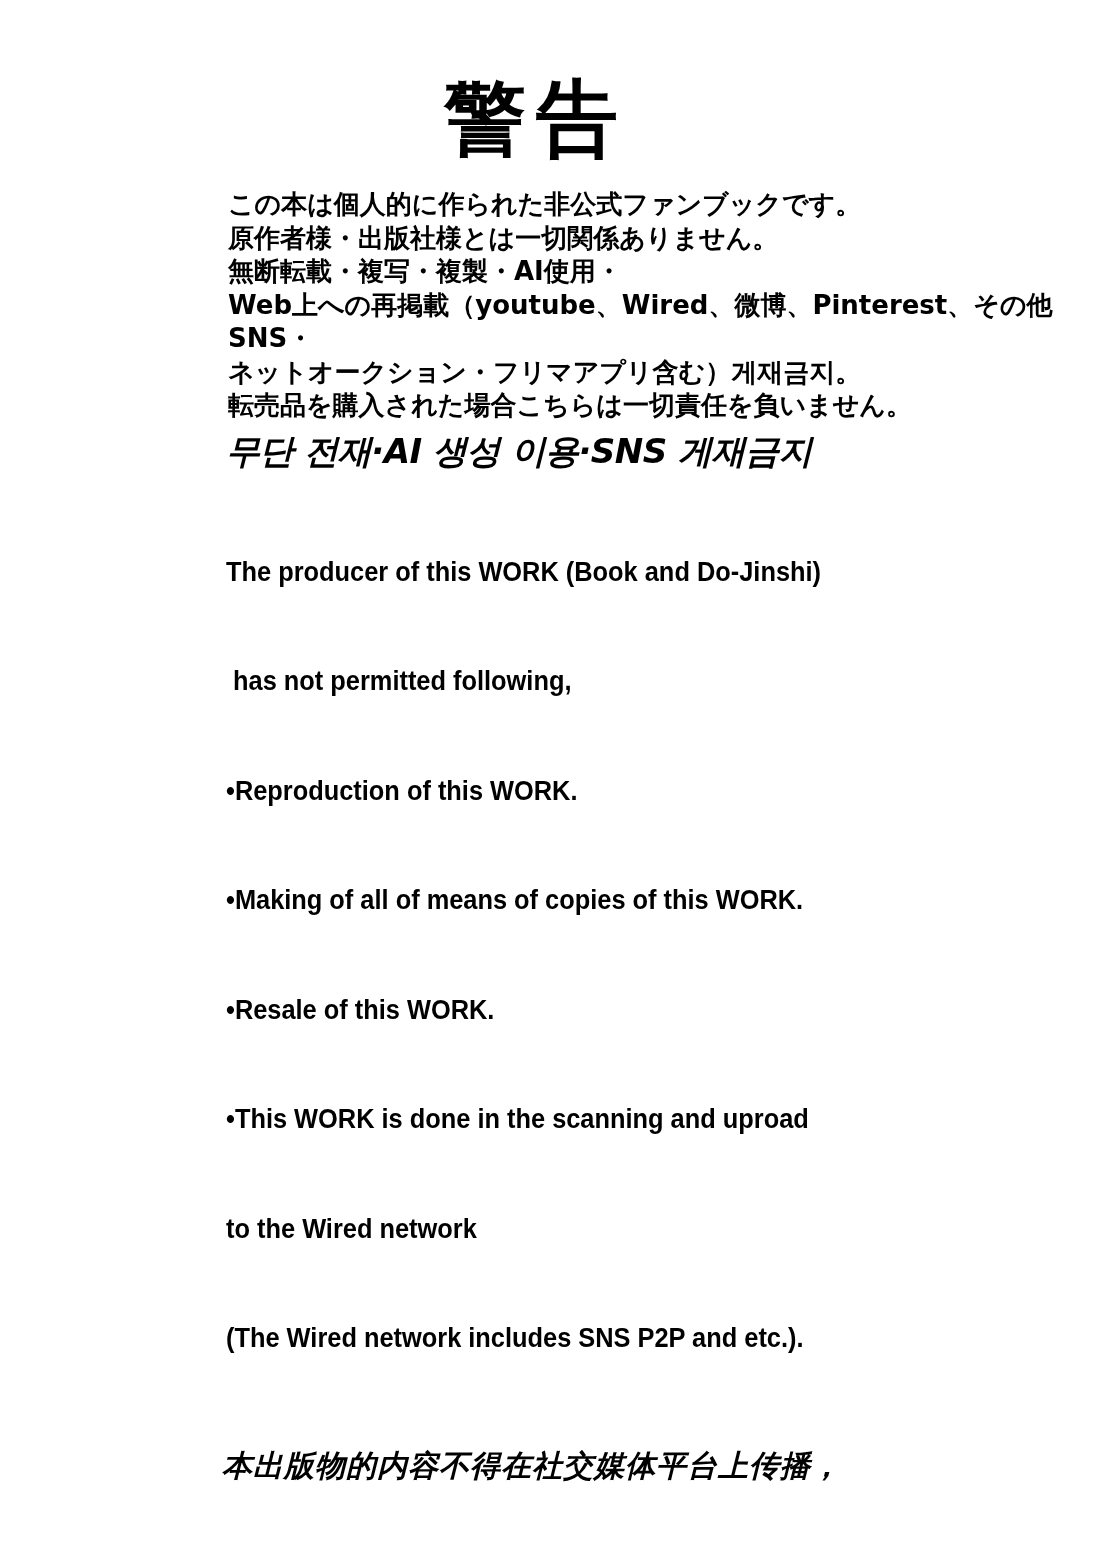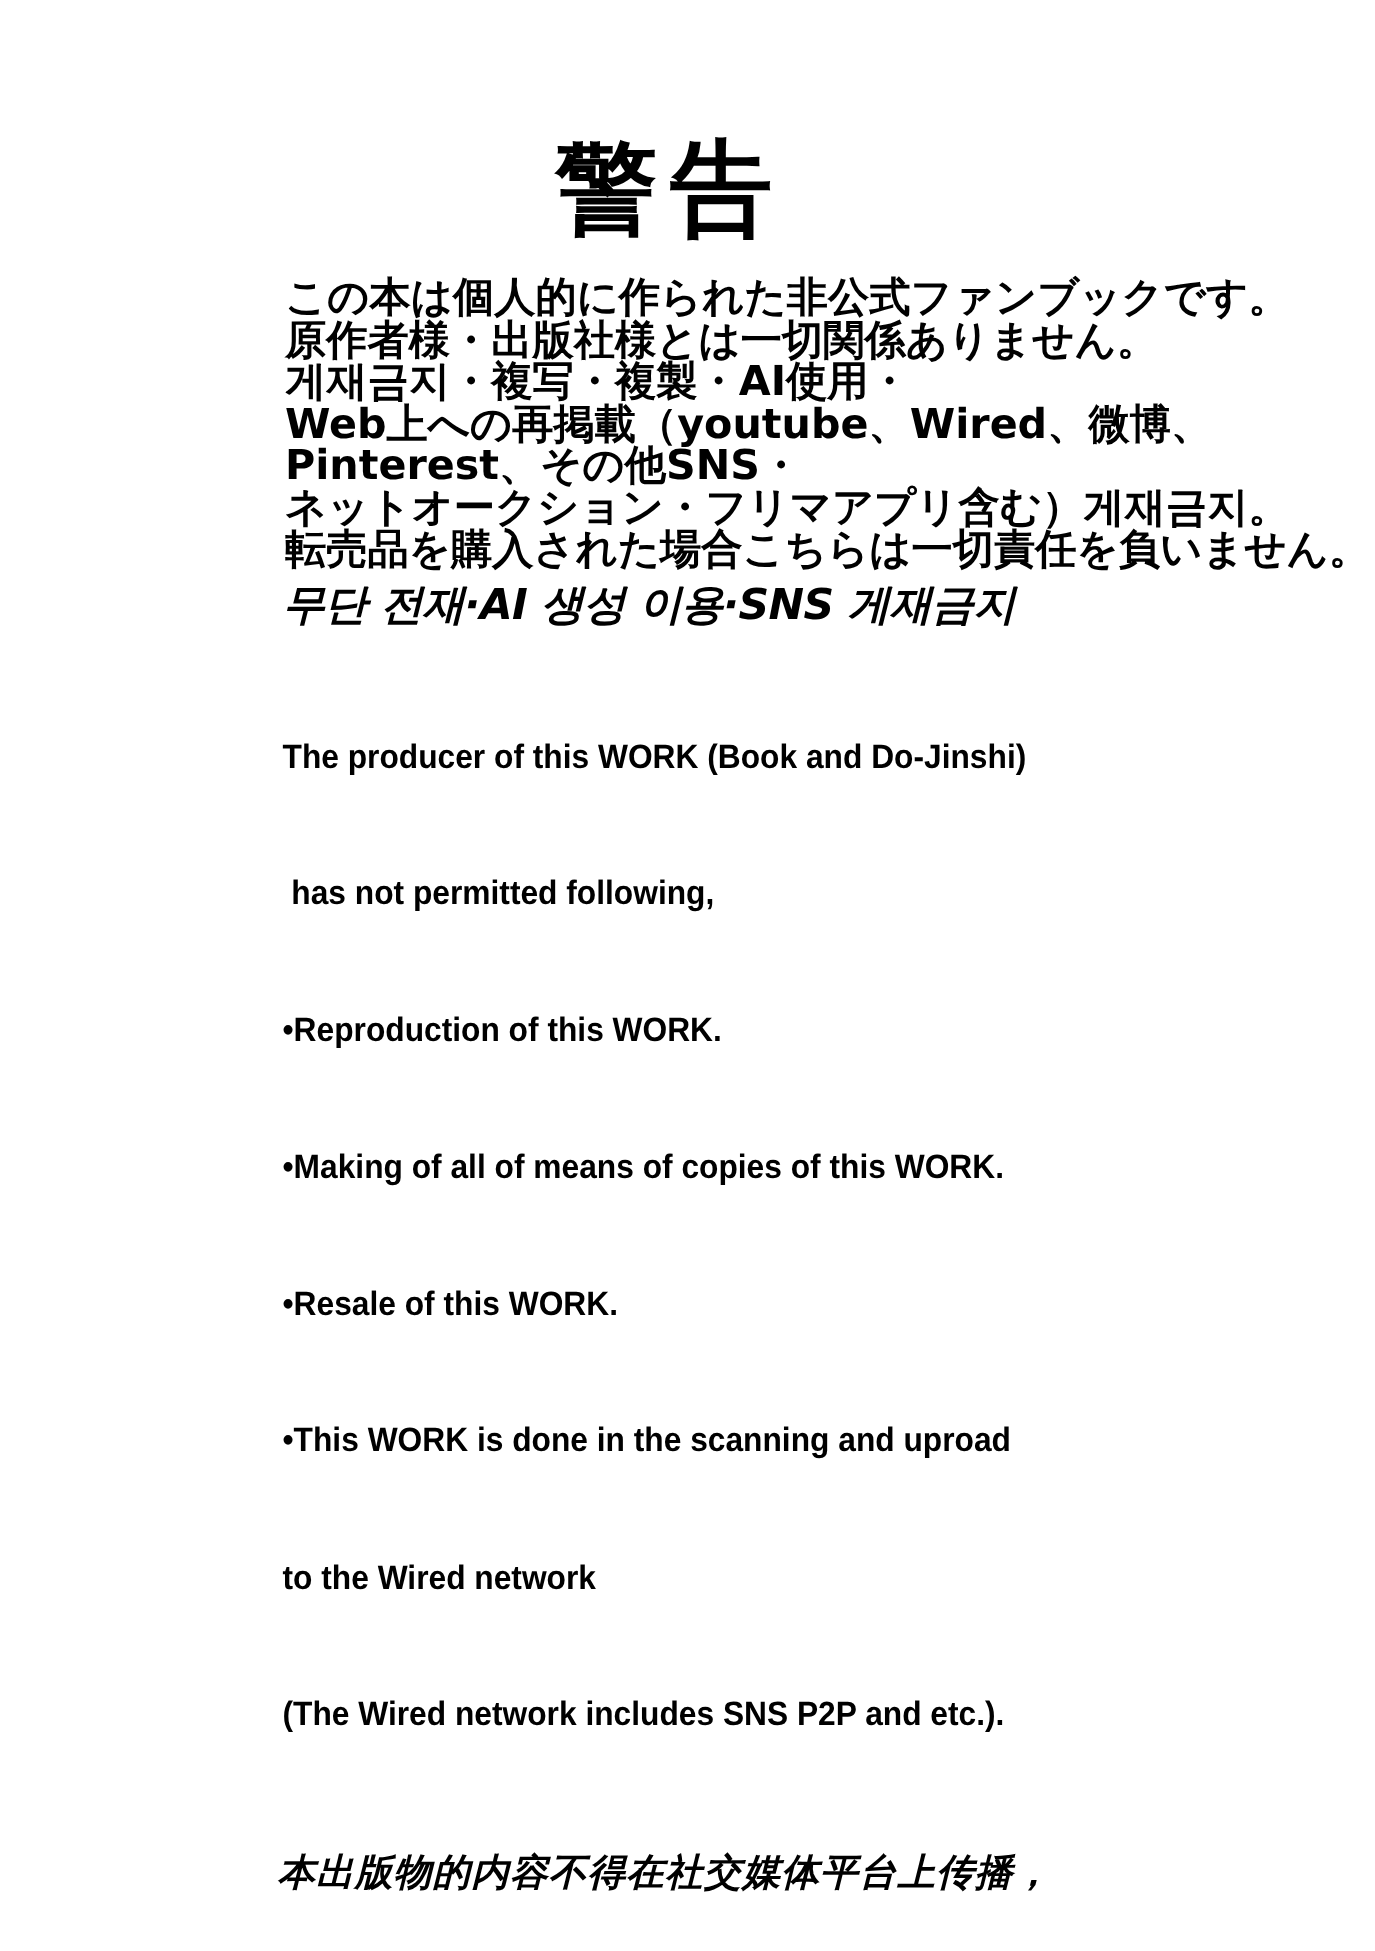--- a/index.html
+++ b/index.html
@@ -1,25 +1,25 @@
 <!DOCTYPE html>
 <html><head>
 <meta charset="utf-8">
 <style>
   * { margin:0; padding:0; box-sizing:border-box; }
   html, body { background:#ffffff; }
   .page {
     position:relative; width:1100px; height:1561px; background:#fff; color:#000;
-    font-family:"DejaVu Sans", sans-serif; padding-top:111px; overflow:hidden;
+    font-family:"DejaVu Sans", sans-serif; padding-top:78px; overflow:hidden;
   }
   .title {
     text-align:center; font-size:82px; font-weight:900; line-height:1;
     letter-spacing:10px; transform:translateX(-14px);
   }
-  .jp { margin:28px 0 0 228px; font-size:33px; font-weight:700; line-height:33.5px; }
+  .jp { margin:28px 0 0 228px; font-size:26px; font-weight:700; line-height:33.5px; }
   .kr { margin:6px 0 0 226px; font-size:34px; font-weight:900; line-height:44px; letter-spacing:-0.5px;font-style:italic; }
   .en {
     margin:8px 0 0 226px; font-size:27px; font-weight:700; line-height:36.5px;
     font-family:"Liberation Sans","DejaVu Sans",sans-serif; white-space:pre;
     transform:scaleX(.94); transform-origin:left top;
   }
   .zh {
     margin:16px 0 0 222px; font-size:30px; font-weight:900; font-style:italic;
     line-height:40px; letter-spacing:1px;
   }
@@ -27,21 +27,21 @@
 </head>
 <body>
 
 <div class="page">
 
   <h1 class="title">警告</h1>
 
   <div class="jp">
     <div>この本は個人的に作られた非公式ファンブックです。</div>
     <div>原作者様・出版社様とは一切関係ありません。</div>
-    <div>게재금지・複写・複製・AI使用・</div>
+    <div>無断転載・複写・複製・AI使用・</div>
     <div>Web上への再掲載（youtube、Wired、微博、Pinterest、その他SNS・</div>
     <div>ネットオークション・フリマアプリ含む）게재금지。</div>
     <div>転売品を購入された場合こちらは一切責任を負いません。</div>
   </div>
 
   <div class="kr">무단 전재·AI 생성 이용·SNS 게재금지</div>
 
   <div class="en">
     <div>The producer of this WORK (Book and Do-Jinshi)</div>
     <div> has not permitted following,</div>

